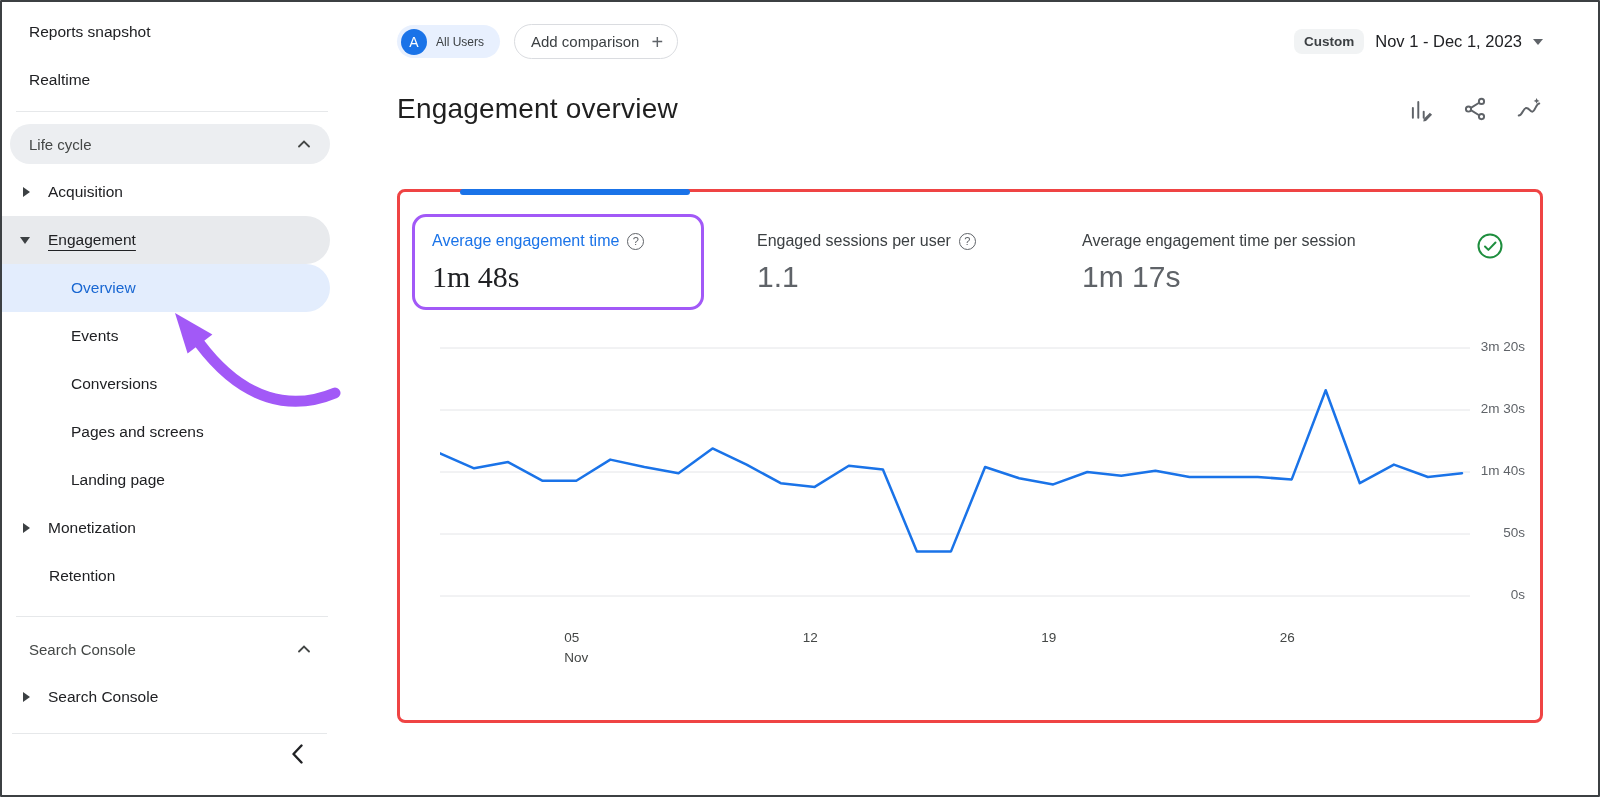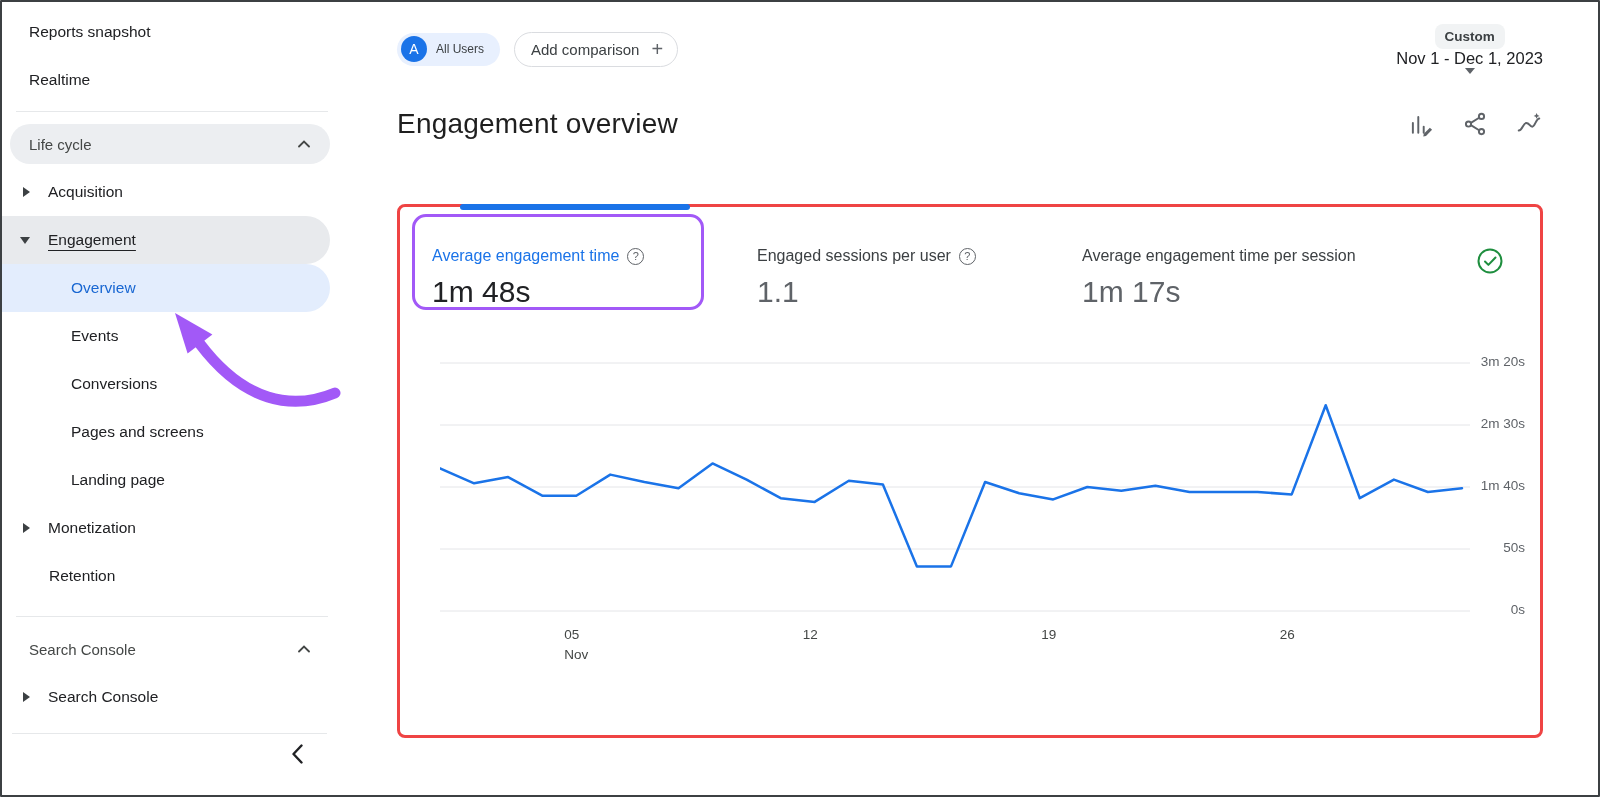--- a/index.html
+++ b/index.html
@@ -26,48 +26,48 @@
   .bottom-divider { position:absolute; left:10px; top:731px; width:315px; height:1px; background:#e6e8ea; }
 
   
   .main { position:absolute; left:340px; right:0; top:0; bottom:0; background:#fff; }
   .toolbar { display:flex; align-items:center; padding:22px 55px 0 55px; }
   .chip-all-users { display:flex; align-items:center; gap:9px; background:#e8f0fe; border-radius:17px; height:33px; padding:0 16px 0 4px; cursor:pointer; }
   .avatar { width:26px; height:26px; border-radius:50%; background:#1a73e8; color:#fff; font-size:14px; font-weight:500; display:flex; align-items:center; justify-content:center; }
   .chip-all-users .chip-label { font-size:12px; color:#3c4043; }
   .chip-add { margin-left:14px; display:flex; align-items:center; gap:12px; border:1px solid #dadce0; border-radius:18px; height:35px; padding:0 14px 0 16px; font-size:15px; color:#3c4043; background:#fff; cursor:pointer; }
   .plus-glyph { font-size:20px; color:#5f6368; line-height:1; }
-  .date-area { margin-left:auto; display:flex; align-items:center; cursor:pointer;flex-direction:column; }
+  .date-area { margin-left:auto; display:flex; align-items:center; gap:11px; cursor:pointer; }
   .custom-badge { background:#f1f3f4; border-radius:8px; padding:5px 10px; font-size:13.5px; font-weight:700; color:#3c4043; }
   .date-text { font-size:16.5px; color:#202124; }
   .caret-down { width:0; height:0; border-left:5px solid transparent; border-right:5px solid transparent; border-top:6px solid #5f6368; }
 
   .title-row { display:flex; align-items:center; padding:34px 55px 0 55px; }
   .page-title { font-size:28px; font-weight:400; color:#1f1f1f; letter-spacing:.2px; }
   .header-icons { margin-left:auto; display:flex; align-items:center; gap:26px; }
   .icon-btn { width:28px; height:28px; display:flex; align-items:center; justify-content:center; cursor:pointer; }
 
   
   .report-card { position:relative; margin:64px 55px 0 55px; height:534px; border:3px solid #ef4444; border-radius:8px; background:#fff; }
   .tab-indicator { position:absolute; top:-3px; left:60px; width:230px; height:6px; border-radius:3px; background:#1a73e8; }
   .metrics-row { display:flex; align-items:flex-start; padding:40px 36px 0 32px; }
   .metric { width:325px; }
   .metric-label { display:flex; align-items:center; gap:8px; font-size:16px; color:#3c4043; }
   .metric.active .metric-label { color:#1a73e8; }
   .metric-value { margin-top:10px; font-size:30px; color:#5f6368; }
-  .metric.active .metric-value { color:#202124; }
+  .metric.active .metric-value { color:#202124;font-family:Liberation Serif, serif; }
   .help-icon { width:17px; height:17px; border:1.5px solid #5f6368; border-radius:50%; color:#5f6368; font-size:11px; display:inline-flex; align-items:center; justify-content:center; cursor:pointer; flex:none; }
   .quality-icon { margin-left:auto; cursor:pointer; }
 
   
   .chart-wrap { position:absolute; left:40px; top:142px; width:1090px; height:340px; }
   .gridline { stroke:#e4e5e8; stroke-width:1; }
   .chart-line { fill:none; stroke:#1a73e8; stroke-width:2.5; stroke-linejoin:round; stroke-linecap:round; }
   .y-label { position:absolute; left:1032px; width:53px; text-align:right; font-size:13.5px; color:#5f6368; }
-  .x-labels { position:absolute; left:0; top:276px; width:1030px; height:40px; }
+  .x-labels { position:absolute; left:0; top:294px; width:1030px; height:40px; }
   .x-label { position:absolute; font-size:13.5px; color:#444746; line-height:1.45; }
 
   
   .annotation-box { position:absolute; left:410px; top:212px; width:292px; height:96px; border:3.5px solid #a259f7; border-radius:14px; pointer-events:none; z-index:6; }
   .annotation-arrow { position:absolute; left:0; top:0; pointer-events:none; z-index:7; }
 </style>
 </head>
 <body>
 
 <div class="page">

